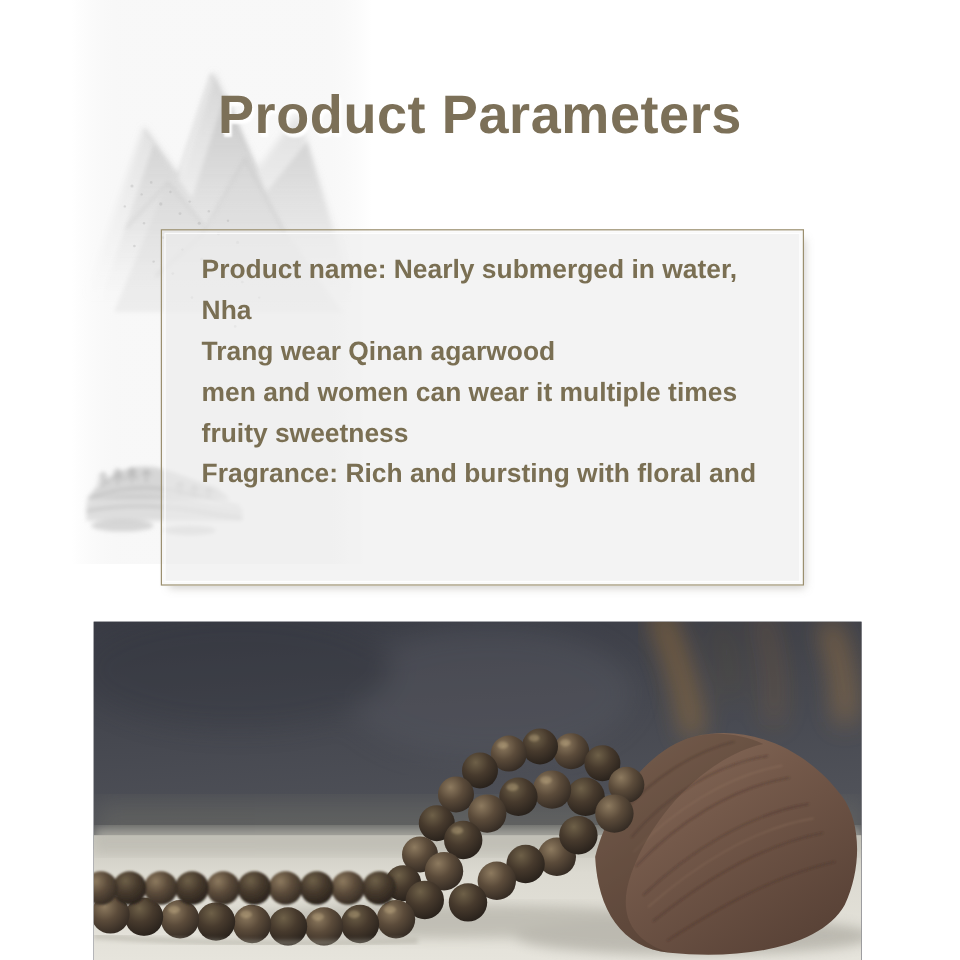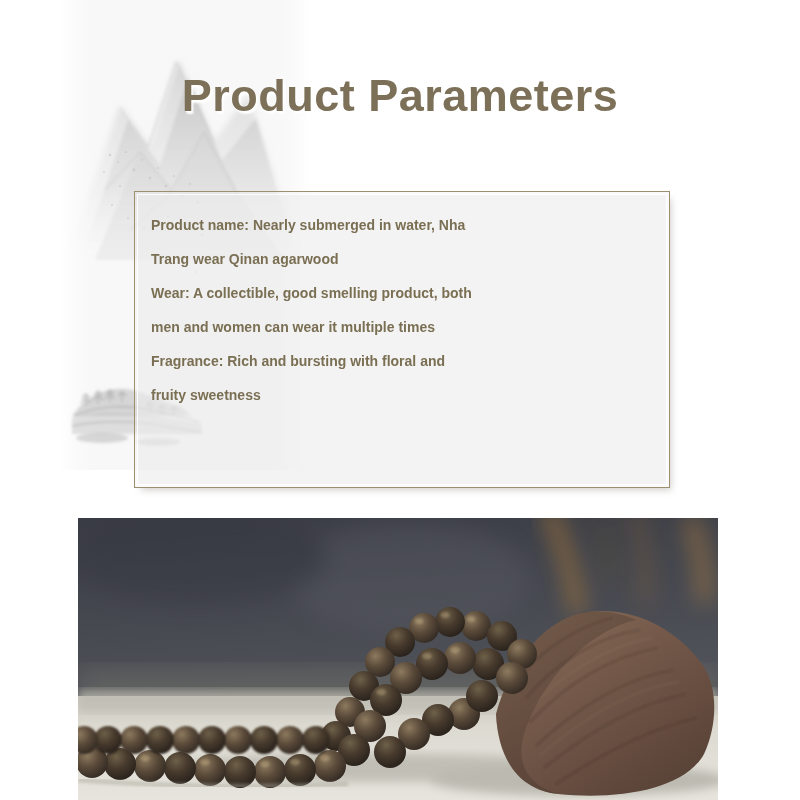--- a/index.html
+++ b/index.html
@@ -67,25 +67,25 @@
   .param-frame-inner {
     position: absolute;
     inset: 2px;
     border: 1.5px solid rgba(255,255,255,0.85);
     box-sizing: border-box;
     background: rgba(235,235,235,0.45);
   }
 
   .param-text {
     position: absolute;
-    left: 151px;
+    left: 168px;
     top: 208px;
     width: 486px;
     color: #7a6f53;
-    font-size: 14px;
+    font-size: 22px;
     font-weight: bold;
     line-height: 34px;
     font-family: "Liberation Sans", sans-serif;
   }
   .param-line {
     display: block;
     white-space: pre-wrap;
   }
 
   
@@ -200,24 +200,23 @@
     <span class="title">Product Parameters</span>
   </div>
 
   <div class="param-frame">
     <div class="param-frame-inner"></div>
   </div>
 
   <div class="param-text">
     <span class="param-line">Product name: Nearly submerged in water, Nha</span>
     <span class="param-line">Trang wear Qinan agarwood</span>
-    <span class="param-line">Wear: A collectible, good smelling product, both</span>
     <span class="param-line">men and women can wear it multiple times</span>
+    <span class="param-line">fruity sweetness</span>
     <span class="param-line">Fragrance: Rich and bursting with floral and</span>
-    <span class="param-line">fruity sweetness</span>
   </div>
 
   <div class="photo">
     <svg width="640" height="282" viewBox="0 0 640 282" xmlns="http://www.w3.org/2000/svg">
       <defs>
         <linearGradient id="bgDark" x1="0" y1="0" x2="0.25" y2="1">
           <stop offset="0%" stop-color="#3a3c45"></stop>
           <stop offset="45%" stop-color="#45474f"></stop>
           <stop offset="100%" stop-color="#51535a"></stop>
         </linearGradient>

